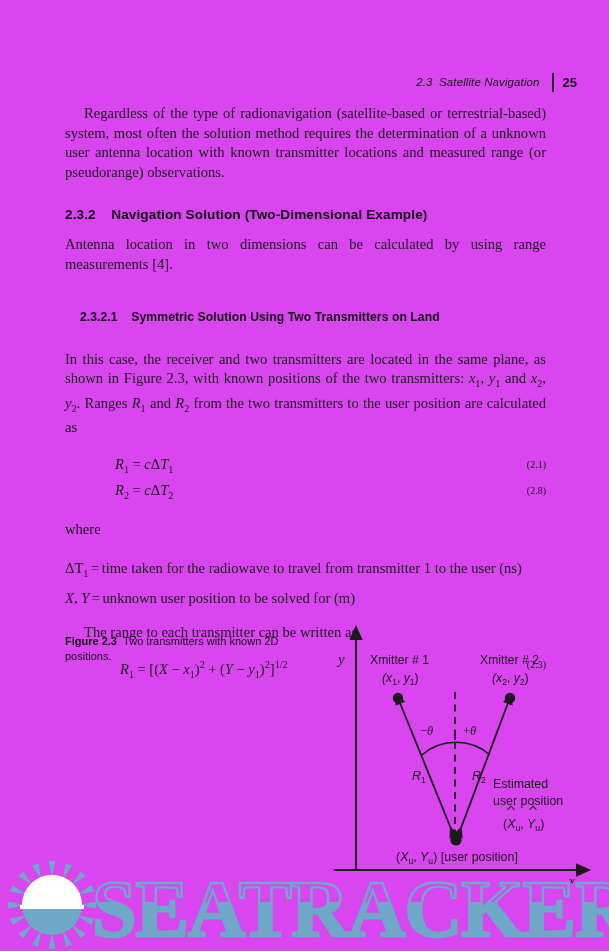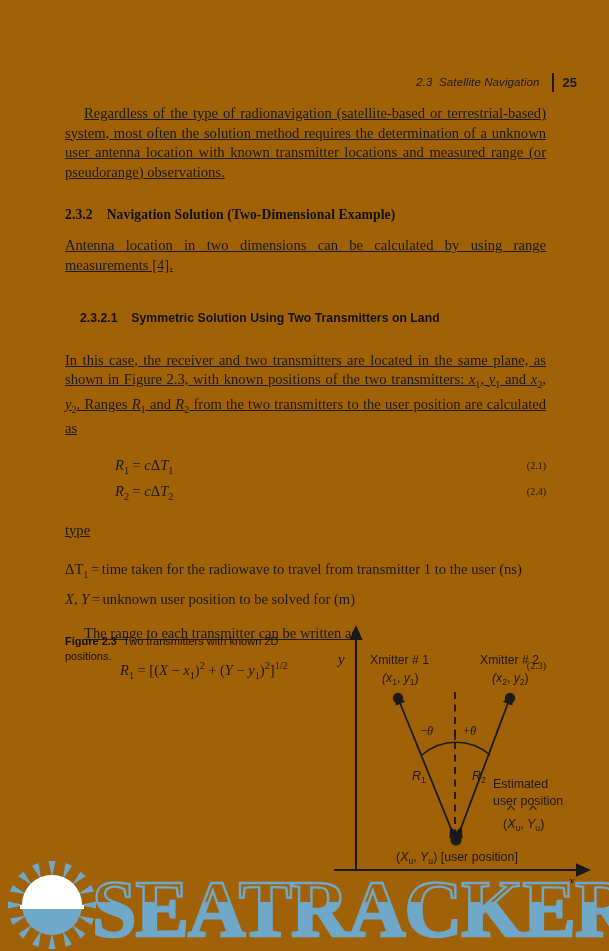--- a/index.html
+++ b/index.html
@@ -4,21 +4,21 @@
 <style>
   html, body {
     margin: 0;
     padding: 0;
     background: #ffffff;
   }
   .page {
     position: relative;
     width: 609px;
     height: 951px;
-    background: #a16207;
+    background: #d946ef;
     overflow: hidden;
     font-family: "Liberation Serif", serif;
     color: #1a1a1a;
   }
 
   
   .header {
     position: absolute;
     top: 72px;
     right: 32px;
@@ -54,27 +54,26 @@
     top: 104px;
     width: 481px;
   }
 
   p.para {
     margin: 0;
     font-size: 14.6px;
     line-height: 19.6px;
     text-align: justify;
     text-justify: inter-word;
-    text-decoration: underline;
   }
   p.para.indent { text-indent: 19px; }
   p.nospace { text-align: left; }
 
   h2.sec {
-    font-family: Liberation Serif, serif;
+    font-family: Liberation Sans, sans-serif;
     font-weight: bold;
     font-size: 13.6px;
     margin: 0;
     letter-spacing: .1px;
     color: #111;
     white-space: pre;
   }
   h3.subsec {
     font-family: "Liberation Sans", sans-serif;
     font-weight: bold;
@@ -196,26 +195,26 @@
 
     <div class="gap-e"></div>
 
     <div class="eqrow">
       <span class="eqbody"><span class="mi">R</span><sub class="ms">1</sub><span class="op mup">=</span><span class="mi">c</span><span class="mup">Δ</span><span class="mi">T</span><sub class="ms">1</sub></span>
       <span class="eqnum">(2.1)</span>
     </div>
 
     <div class="eqrow">
       <span class="eqbody"><span class="mi">R</span><sub class="ms">2</sub><span class="op mup">=</span><span class="mi">c</span><span class="mup">Δ</span><span class="mi">T</span><sub class="ms">2</sub></span>
-      <span class="eqnum">(2.4)</span>
+      <span class="eqnum">(2.8)</span>
     </div>
 
     <div class="gap-f"></div>
 
-    <p class="para nospace">type</p>
+    <p class="para nospace">where</p>
 
     <div class="gap-g"></div>
 
     <div class="wlist">
       <div class="wline"><span class="mup">ΔT</span><sub class="ms">1</sub><span class="opn mup">=</span><span class="mup">time taken for the radiowave to travel from transmitter 1 to the user (ns)</span></div>
       <div class="wline"><span class="mi">X, Y</span><span class="opn mup">=</span><span class="mup">unknown user position to be solved for (m)</span></div>
     </div>
 
     <div class="gap-h"></div>
 

